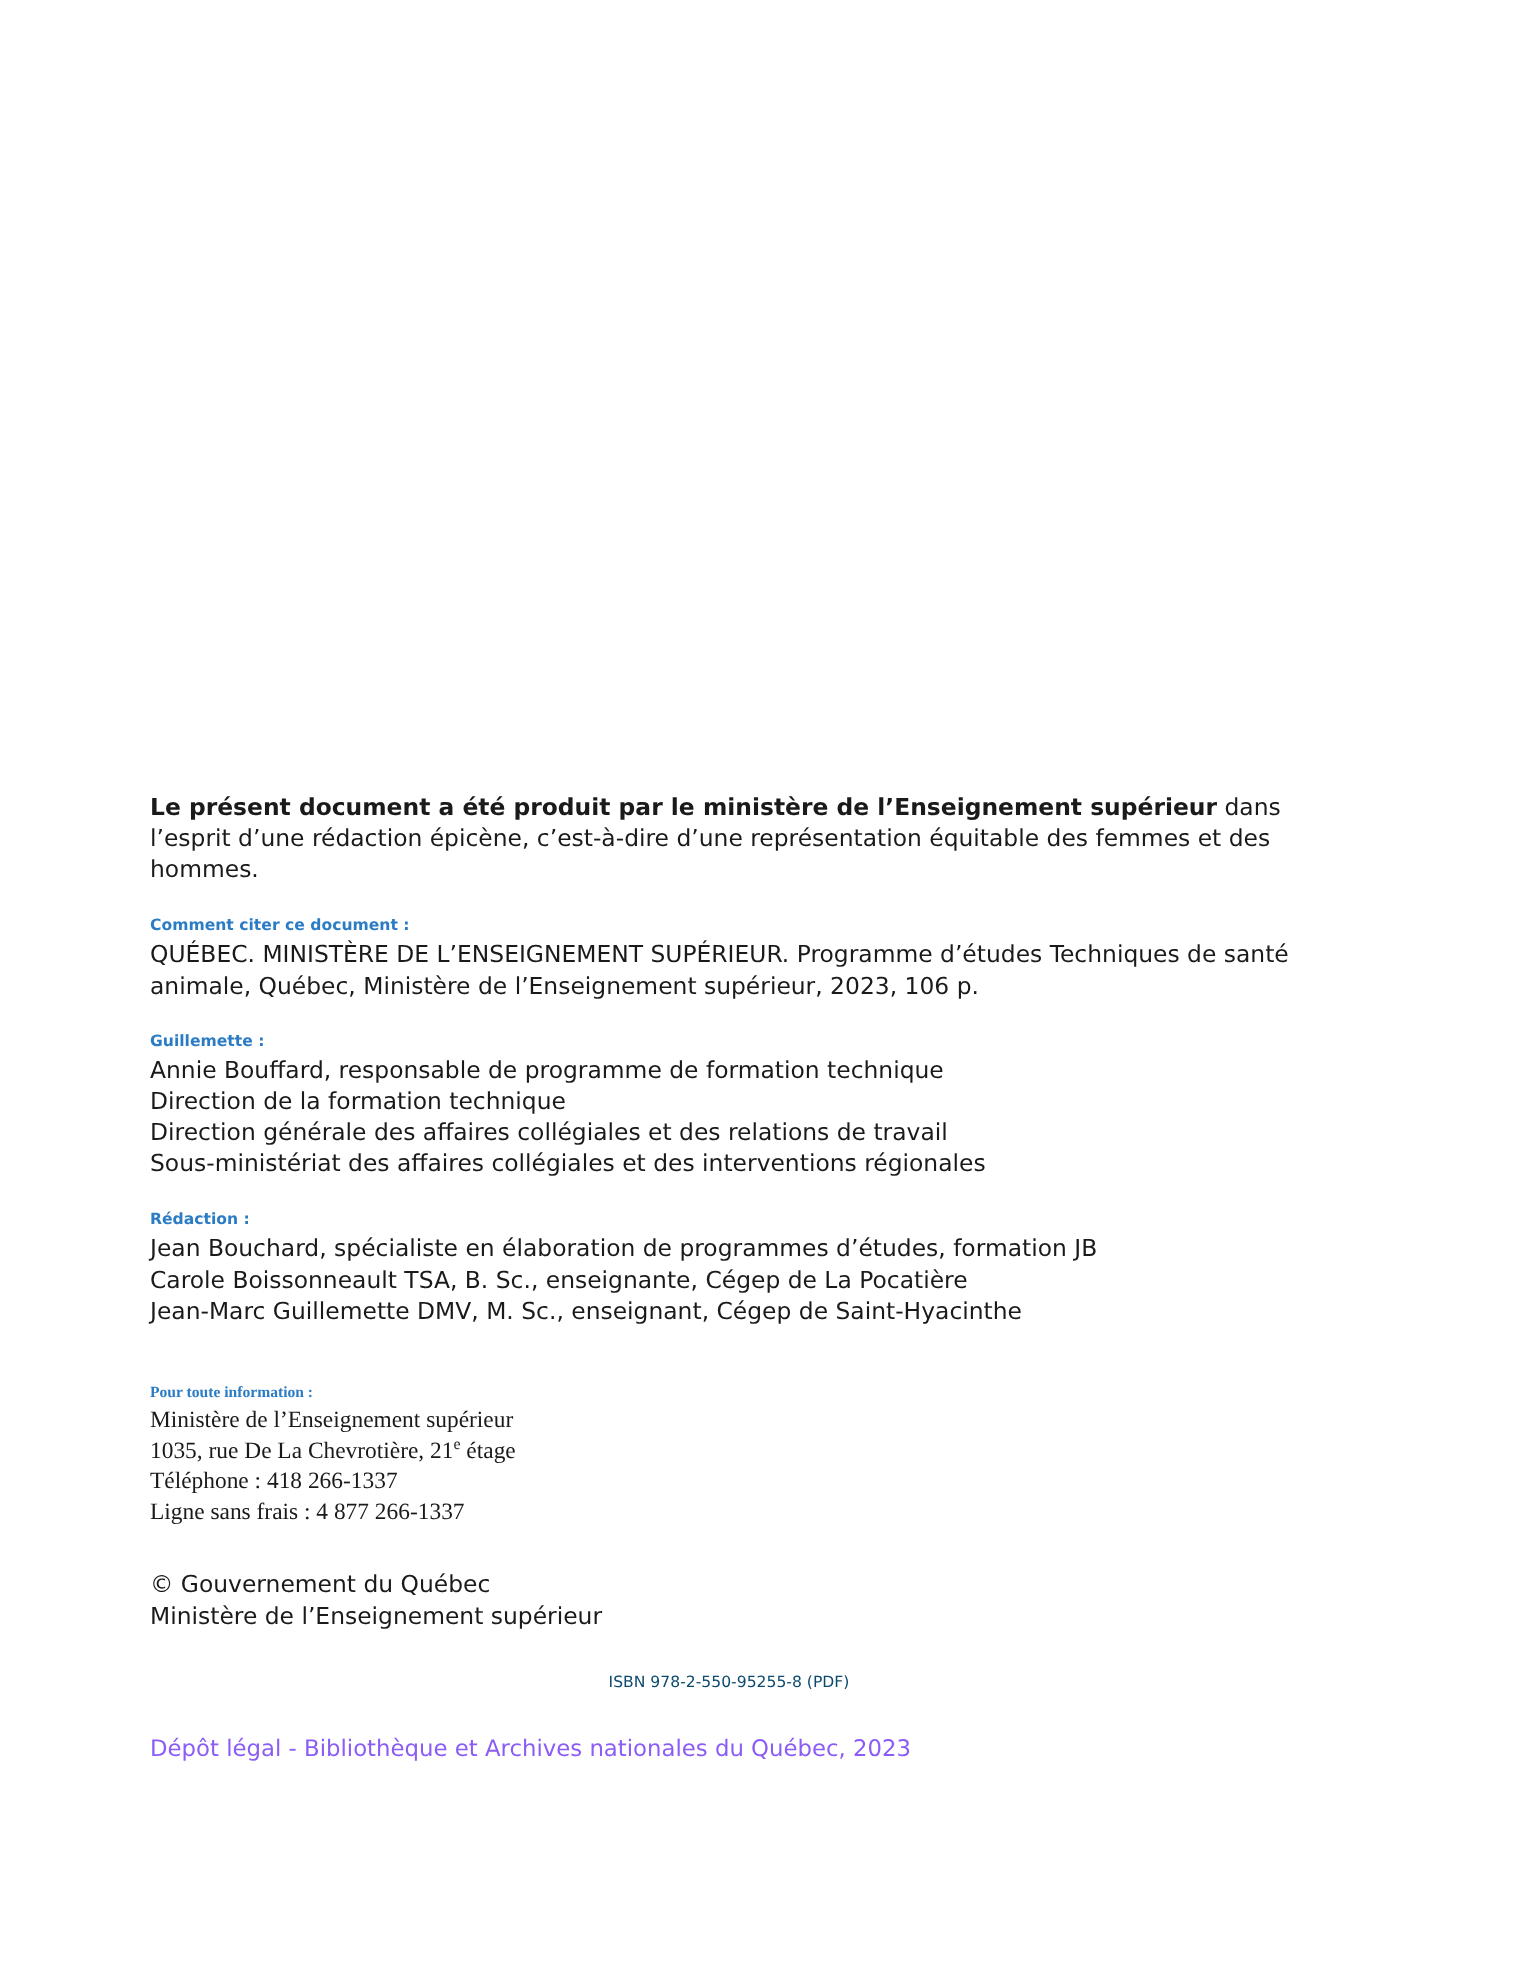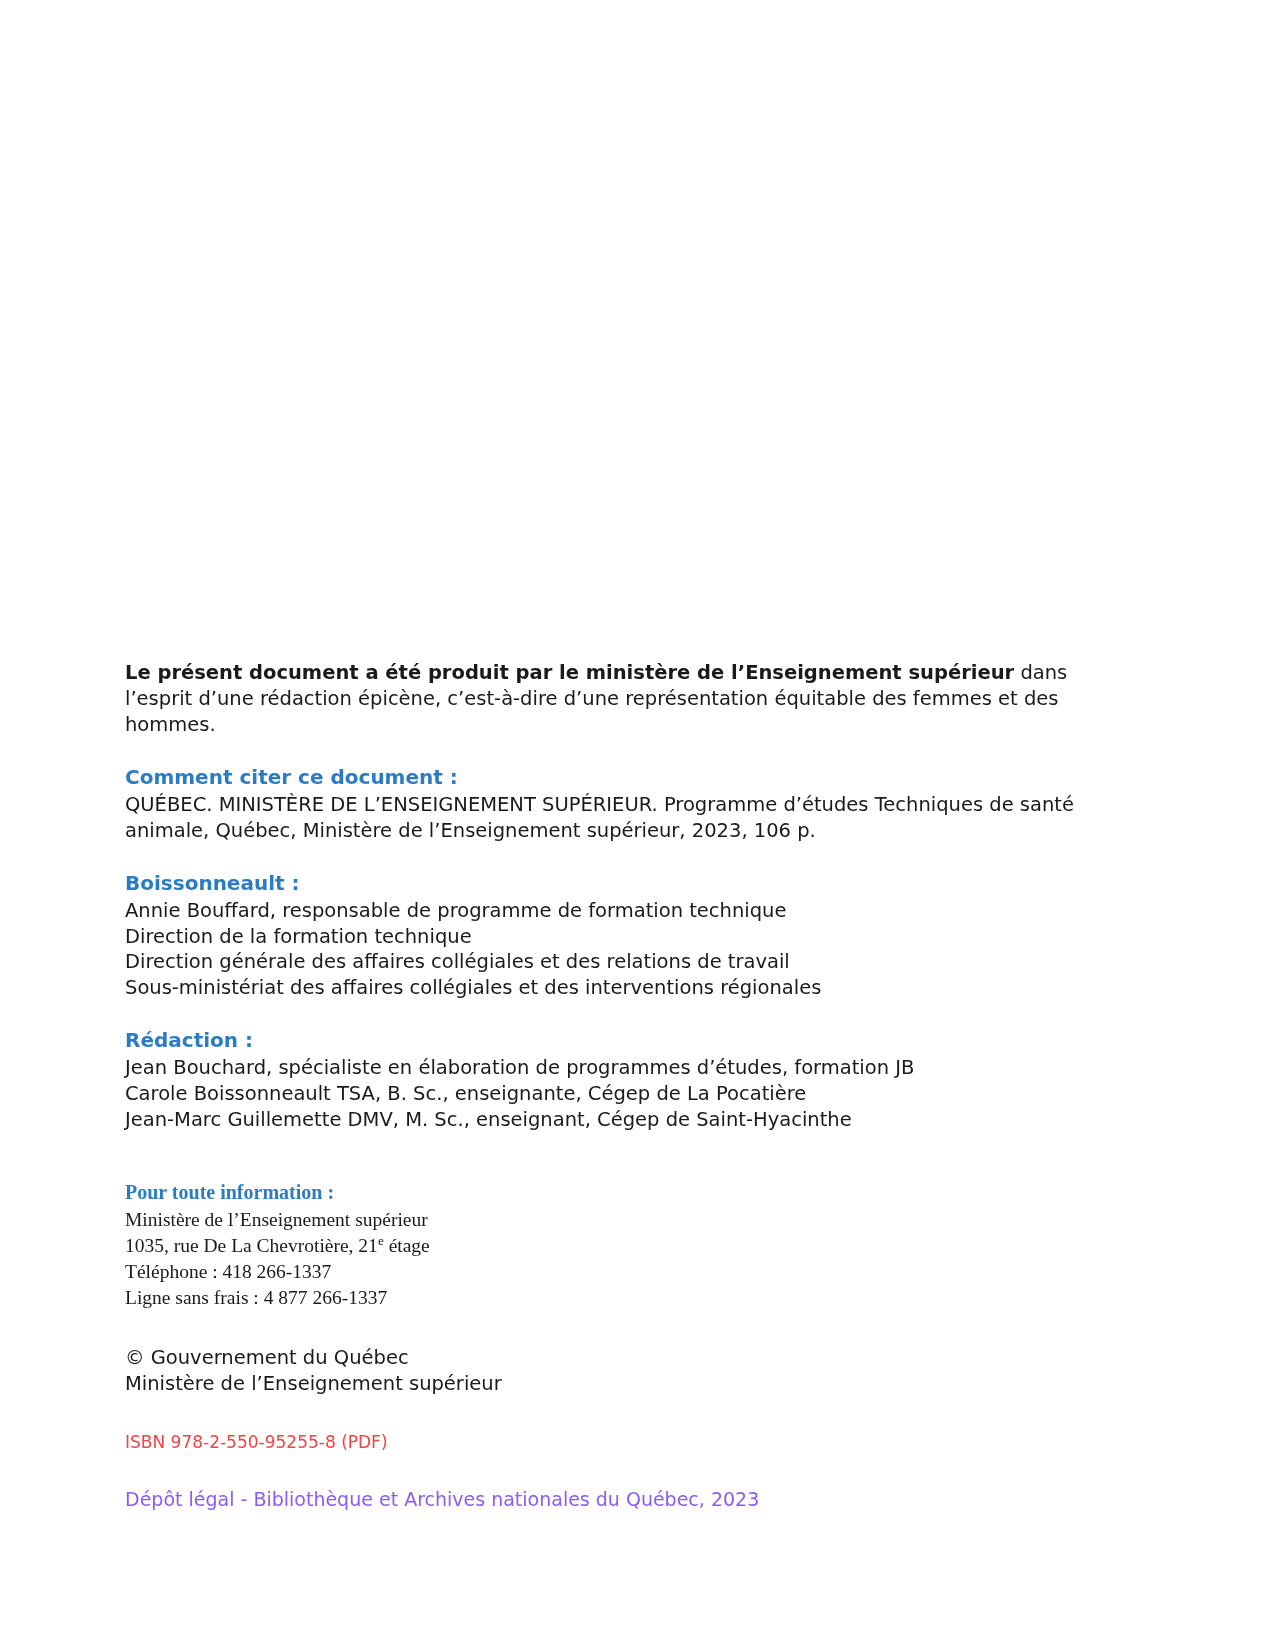--- a/index.html
+++ b/index.html
@@ -35,45 +35,46 @@
     margin: 0;
     text-align: left;
   }
   .para .lead {
     font-weight: bold;
   }
   .section {
     margin-top: 26px;
   }
   .section-title {
-    font-size: 20px;
+    font-size: 13px;
     font-weight: bold;
     color: #2b7cc4;
     line-height: 1.3;
     margin: 0 0 2px 0;
   }
   .line {
     font-size: 19.5px;
     line-height: 1.33;
     color: #1a1a1a;
     margin: 0;
     white-space: pre-wrap;
   }
   .block-gap-lg {
     margin-top: 46px;
     font-family: Liberation Serif, serif;
   }
   .block-gap-md {
     margin-top: 34px;
   }
   .isbn {
-    font-size: 17px;
-    color: #ef4444;
+    font-size: 13px;
+    color: #0c4a6e;
     line-height: 1.33;
     margin: 0;
+    text-align: center;
   }
   .depot {
     font-size: 19px;
     color: #8b5cf6;
     line-height: 1.33;
     margin: 0;
   }
   sup {
     font-size: 0.68em;
     vertical-align: super;
@@ -87,21 +88,21 @@
   <div class="content">
 
     <p class="para"><span class="lead">Le présent document a été produit par le ministère de l’Enseignement supérieur</span><span> dans l’esprit d’une rédaction épicène, c’est-à-dire d’une représentation équitable des femmes et des hommes.</span></p>
 
     <div class="section">
       <p class="section-title">Comment citer ce document :</p>
       <p class="line">QUÉBEC. MINISTÈRE DE L’ENSEIGNEMENT SUPÉRIEUR. Programme d’études Techniques de santé animale, Québec, Ministère de l’Enseignement supérieur, 2023, 106 p.</p>
     </div>
 
     <div class="section">
-      <p class="section-title">Boissonneault :</p>
+      <p class="section-title">Guillemette :</p>
       <p class="line">Annie Bouffard, responsable de programme de formation technique</p>
       <p class="line">Direction de la formation technique</p>
       <p class="line">Direction générale des affaires collégiales et des relations de travail</p>
       <p class="line">Sous-ministériat des affaires collégiales et des interventions régionales</p>
     </div>
 
     <div class="section">
       <p class="section-title">Rédaction :</p>
       <p class="line">Jean Bouchard, spécialiste en élaboration de programmes d’études, formation JB</p>
       <p class="line">Carole Boissonneault TSA, B. Sc., enseignante, Cégep de La Pocatière</p>

